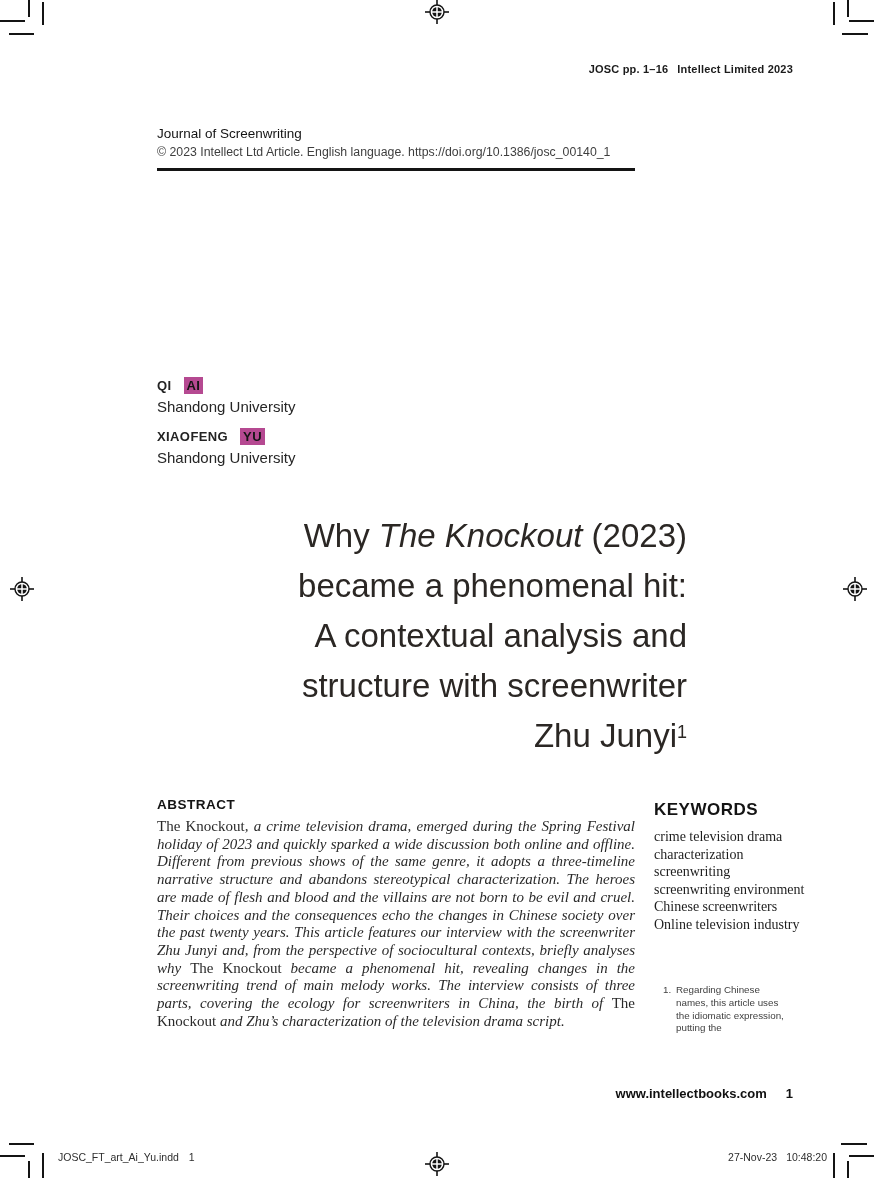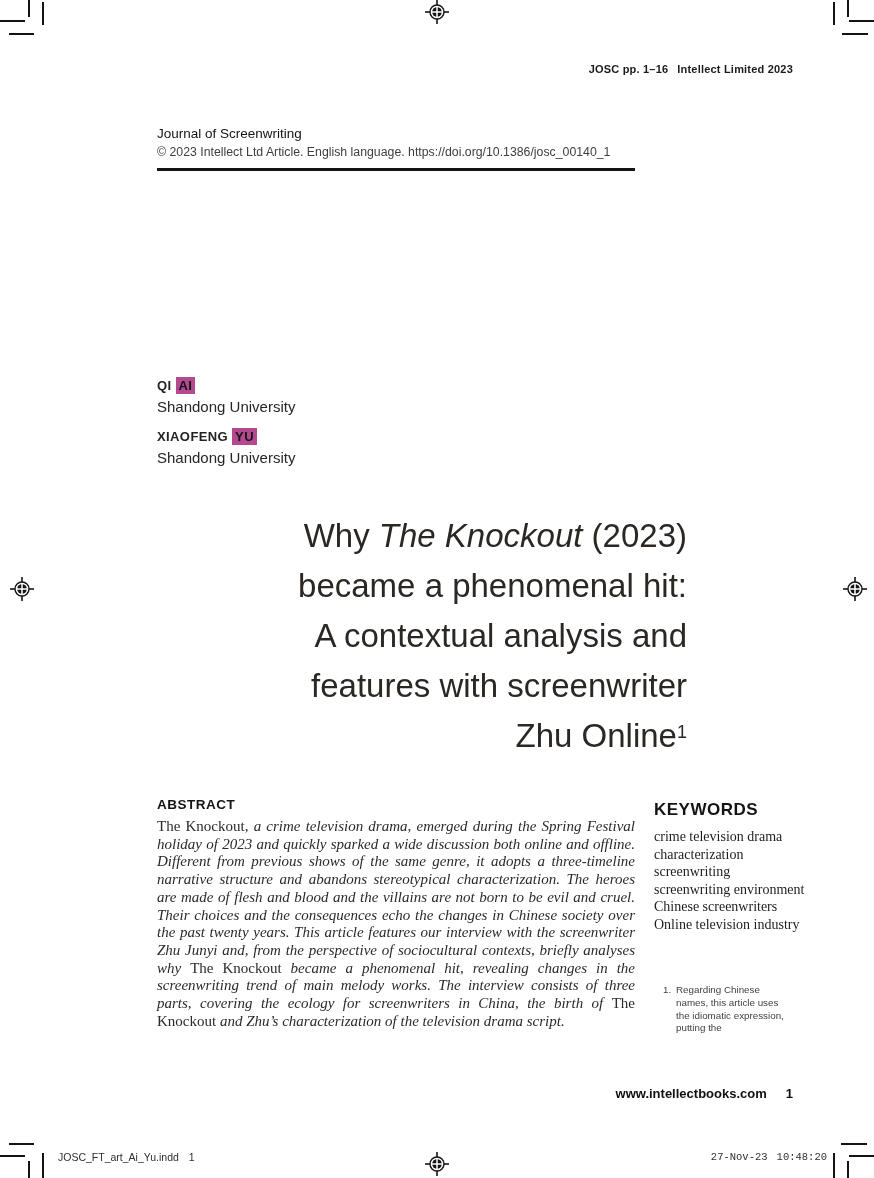--- a/index.html
+++ b/index.html
@@ -19,21 +19,21 @@
   
   .journal-block{position:absolute;left:157px;top:126px;width:478px;}
   .journal-name{font-size:13.5px;font-weight:400;color:#141414;line-height:16px;}
   .journal-meta{margin-top:3px;font-size:12.3px;color:#3e3e3e;line-height:15px;}
   .journal-meta + .journal-meta{margin-top:6px;}
   .rule{margin-top:8px;height:3px;background:var(--rule-color,#141414);}
   
   .authors{position:absolute;left:157px;top:377px;}
   .author{margin-bottom:12px;}
   .author-name{font-size:13px;font-weight:700;letter-spacing:0.4px;color:#232323;line-height:17px;}
-  .author-name .hl{background:var(--highlight,#b54991);padding:1px 3px;margin-left:4px;color:#141414;}
+  .author-name .hl{background:var(--highlight,#b54991);padding:1px 3px;margin-left:12px;color:#141414;}
   .affiliation{font-size:15px;margin-top:3px;color:#262626;line-height:19px;}
   
   .title{position:absolute;left:157px;top:511px;width:530px;
     font-size:33px;line-height:50px;font-weight:400;color:var(--title-text,#2b2724);text-align:right;}
   .title .it{font-style:italic;}
   .title sup{font-size:18px;line-height:0;vertical-align:9px;}
   
   .abstract-heading{position:absolute;left:157px;top:797px;
     font-size:13.5px;font-weight:700;letter-spacing:0.5px;color:#141414;}
   .abstract-body{position:absolute;left:157px;top:818px;width:478px;
@@ -53,21 +53,21 @@
   .footnote-text{flex:1;}
   
   .footer{position:absolute;top:1086px;left:0;width:793px;text-align:right;
     font-size:13px;font-weight:700;color:#101010;}
   .footer .page-num{margin-left:19px;}
   
   .print-line{position:absolute;top:1151px;left:0;width:874px;height:16px;
     font-size:10.5px;color:#2e2e2e;text-align:center;}
   .print-file{position:absolute;left:58px;top:0;}
   .print-file .sheet{margin-left:10px;}
-  .print-datetime{position:absolute;right:47px;top:0;font-family:Liberation Mono, monospace;}
+  .print-datetime{position:absolute;right:47px;top:0;}
   .print-datetime .time{margin-left:9px;}
 </style>
 </head>
 <body>
 
 <div class="page">
 
   <div class="mark" style="left:0;top:20px;width:25px;height:2px"></div>
   <div class="mark" style="left:9px;top:33px;width:25px;height:2px"></div>
   <div class="mark" style="left:28px;top:0;width:2px;height:17px"></div>
@@ -154,22 +154,22 @@
     <div class="author">
       <div class="author-name"><span>XIAOFENG</span><span class="hl">YU</span></div>
       <div class="affiliation">Shandong University</div>
     </div>
   </div>
 
   <div class="title">
     <div class="t-line"><span>Why </span><span class="it">The Knockout</span><span> (2023)</span></div>
     <div class="t-line">became a phenomenal hit:</div>
     <div class="t-line">A contextual analysis and</div>
-    <div class="t-line">features with screenwriter</div>
-    <div class="t-line"><span>Zhu Online</span><sup>1</sup></div>
+    <div class="t-line">structure with screenwriter</div>
+    <div class="t-line"><span>Zhu Junyi</span><sup>1</sup></div>
   </div>
 
   <div class="abstract-heading">ABSTRACT</div>
   <div class="abstract-body">
     <span class="roman">The Knockout</span><span>, a crime television drama, emerged during the Spring Festival holiday of 2023 and quickly sparked a wide discussion both online and offline. Different from previous shows of the same genre, it adopts a three-timeline narrative structure and abandons stereotypical characterization. The heroes are made of flesh and blood and the villains are not born to be evil and cruel. Their choices and the consequences echo the changes in Chinese society over the past twenty years. This article features our interview with the screenwriter Zhu Junyi and, from the perspective of sociocultural contexts, briefly analyses why </span><span class="roman">The Knockout</span><span> became a phenomenal hit, revealing changes in the screenwriting trend of main melody works. The interview consists of three parts, covering the ecology for screenwriters in China, the birth of </span><span class="roman">The Knockout</span><span> and Zhu’s characterization of the television drama script.</span>
   </div>
 
   <div class="keywords">
     <div class="keywords-heading">KEYWORDS</div>
     <div class="keyword-list">

